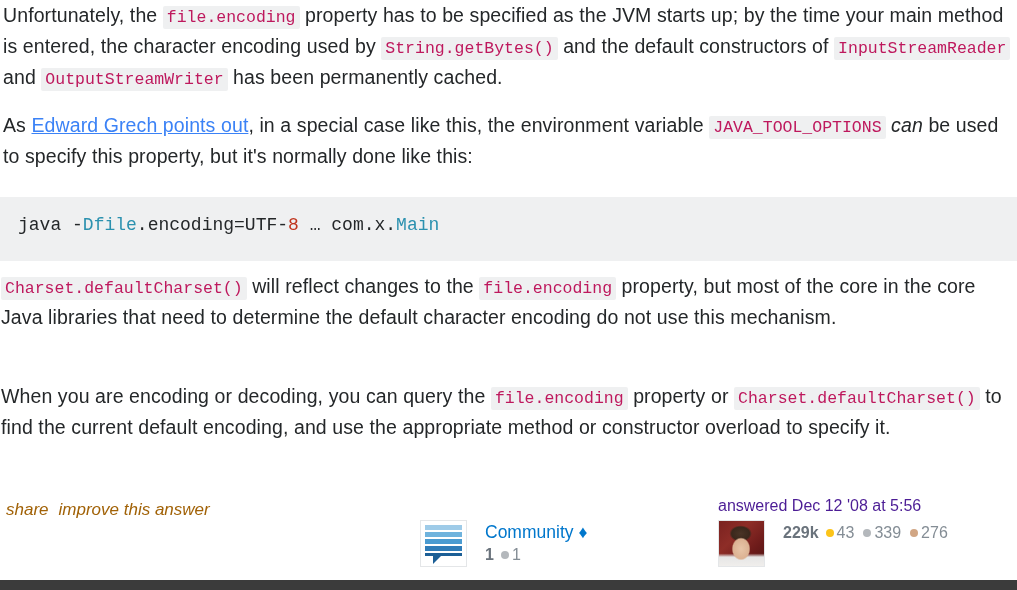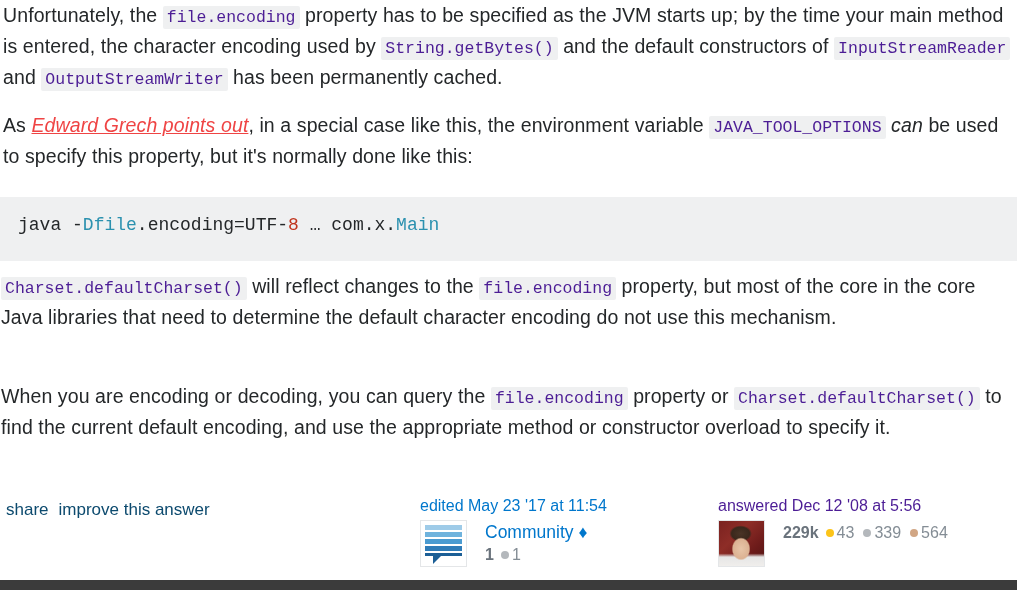--- a/index.html
+++ b/index.html
@@ -30,32 +30,31 @@
   }
   #para-1 { position: absolute; left: 3px; top: 1px; width: 1014px; }
   #para-2 { position: absolute; left: 3px; top: 111px; width: 1014px; }
   #para-3 { position: absolute; left: 1px; top: 272px; width: 1014px; }
   #para-4 { position: absolute; left: 1px; top: 382px; width: 1014px; }
 
   code.inline {
     font-family: "Liberation Mono", monospace;
     font-size: 16.5px;
     background: #eff0f1;
-    color: #4c1d95;
+    color: #be185d;
     padding: 2px 4px;
     border-radius: 2px;
     white-space: nowrap;
     letter-spacing: 0;
   }
   em.emph { font-style: italic; }
 
   a.link {
-    color: #ef4444;
+    color: #3b82f6;
     text-decoration: underline;
-    font-style: italic;
   }
 
   .codeblock {
     position: absolute;
     left: 0;
     top: 197px;
     width: 1017px;
     height: 64px;
     background: #eff0f1;
     box-sizing: border-box;
@@ -83,23 +82,24 @@
   }
   .post-menu {
     position: absolute;
     left: 6px;
     top: 4px;
     font-size: 17px;
     color: #848d95;
     line-height: 24px;
   }
   .post-menu a {
-    color: #0c4a6e;
+    color: #a16207;
     text-decoration: none;
     margin-right: 10px;
+    font-style: italic;
   }
 
   .usercard {
     position: absolute;
     width: 280px;
     height: 86px;
   }
   #card-editor { left: 420px; top: 2px; }
   #card-answerer { left: 718px; top: 2px; }
 
@@ -233,21 +233,20 @@
 
 </div>
 
 <div class="post-footer">
 
   <div class="post-menu">
     <a href="#">share</a><a href="#">improve this answer</a>
   </div>
 
   <div class="usercard" id="card-editor">
-    <div class="action-time edited">edited May 23 '17 at 11:54</div>
     <div class="card-body">
       <div class="gravatar community">
         <div class="bubble"></div>
       </div>
       <div class="card-info">
         <a class="username" href="#"><span>Community</span> <span class="diamond">♦</span></a>
         <div class="reputation-row">
           <span class="rep-score">1</span>
           <span class="badge-group">
             <span class="badge-dot dot-silver"></span>
@@ -270,21 +269,21 @@
           <span class="badge-group">
             <span class="badge-dot dot-gold"></span>
             <span class="badge-count">43</span>
           </span>
           <span class="badge-group">
             <span class="badge-dot dot-silver"></span>
             <span class="badge-count">339</span>
           </span>
           <span class="badge-group">
             <span class="badge-dot dot-bronze"></span>
-            <span class="badge-count">564</span>
+            <span class="badge-count">276</span>
           </span>
         </div>
       </div>
     </div>
   </div>
 
 </div>
 
 <div class="bottom-bar"></div>
 

